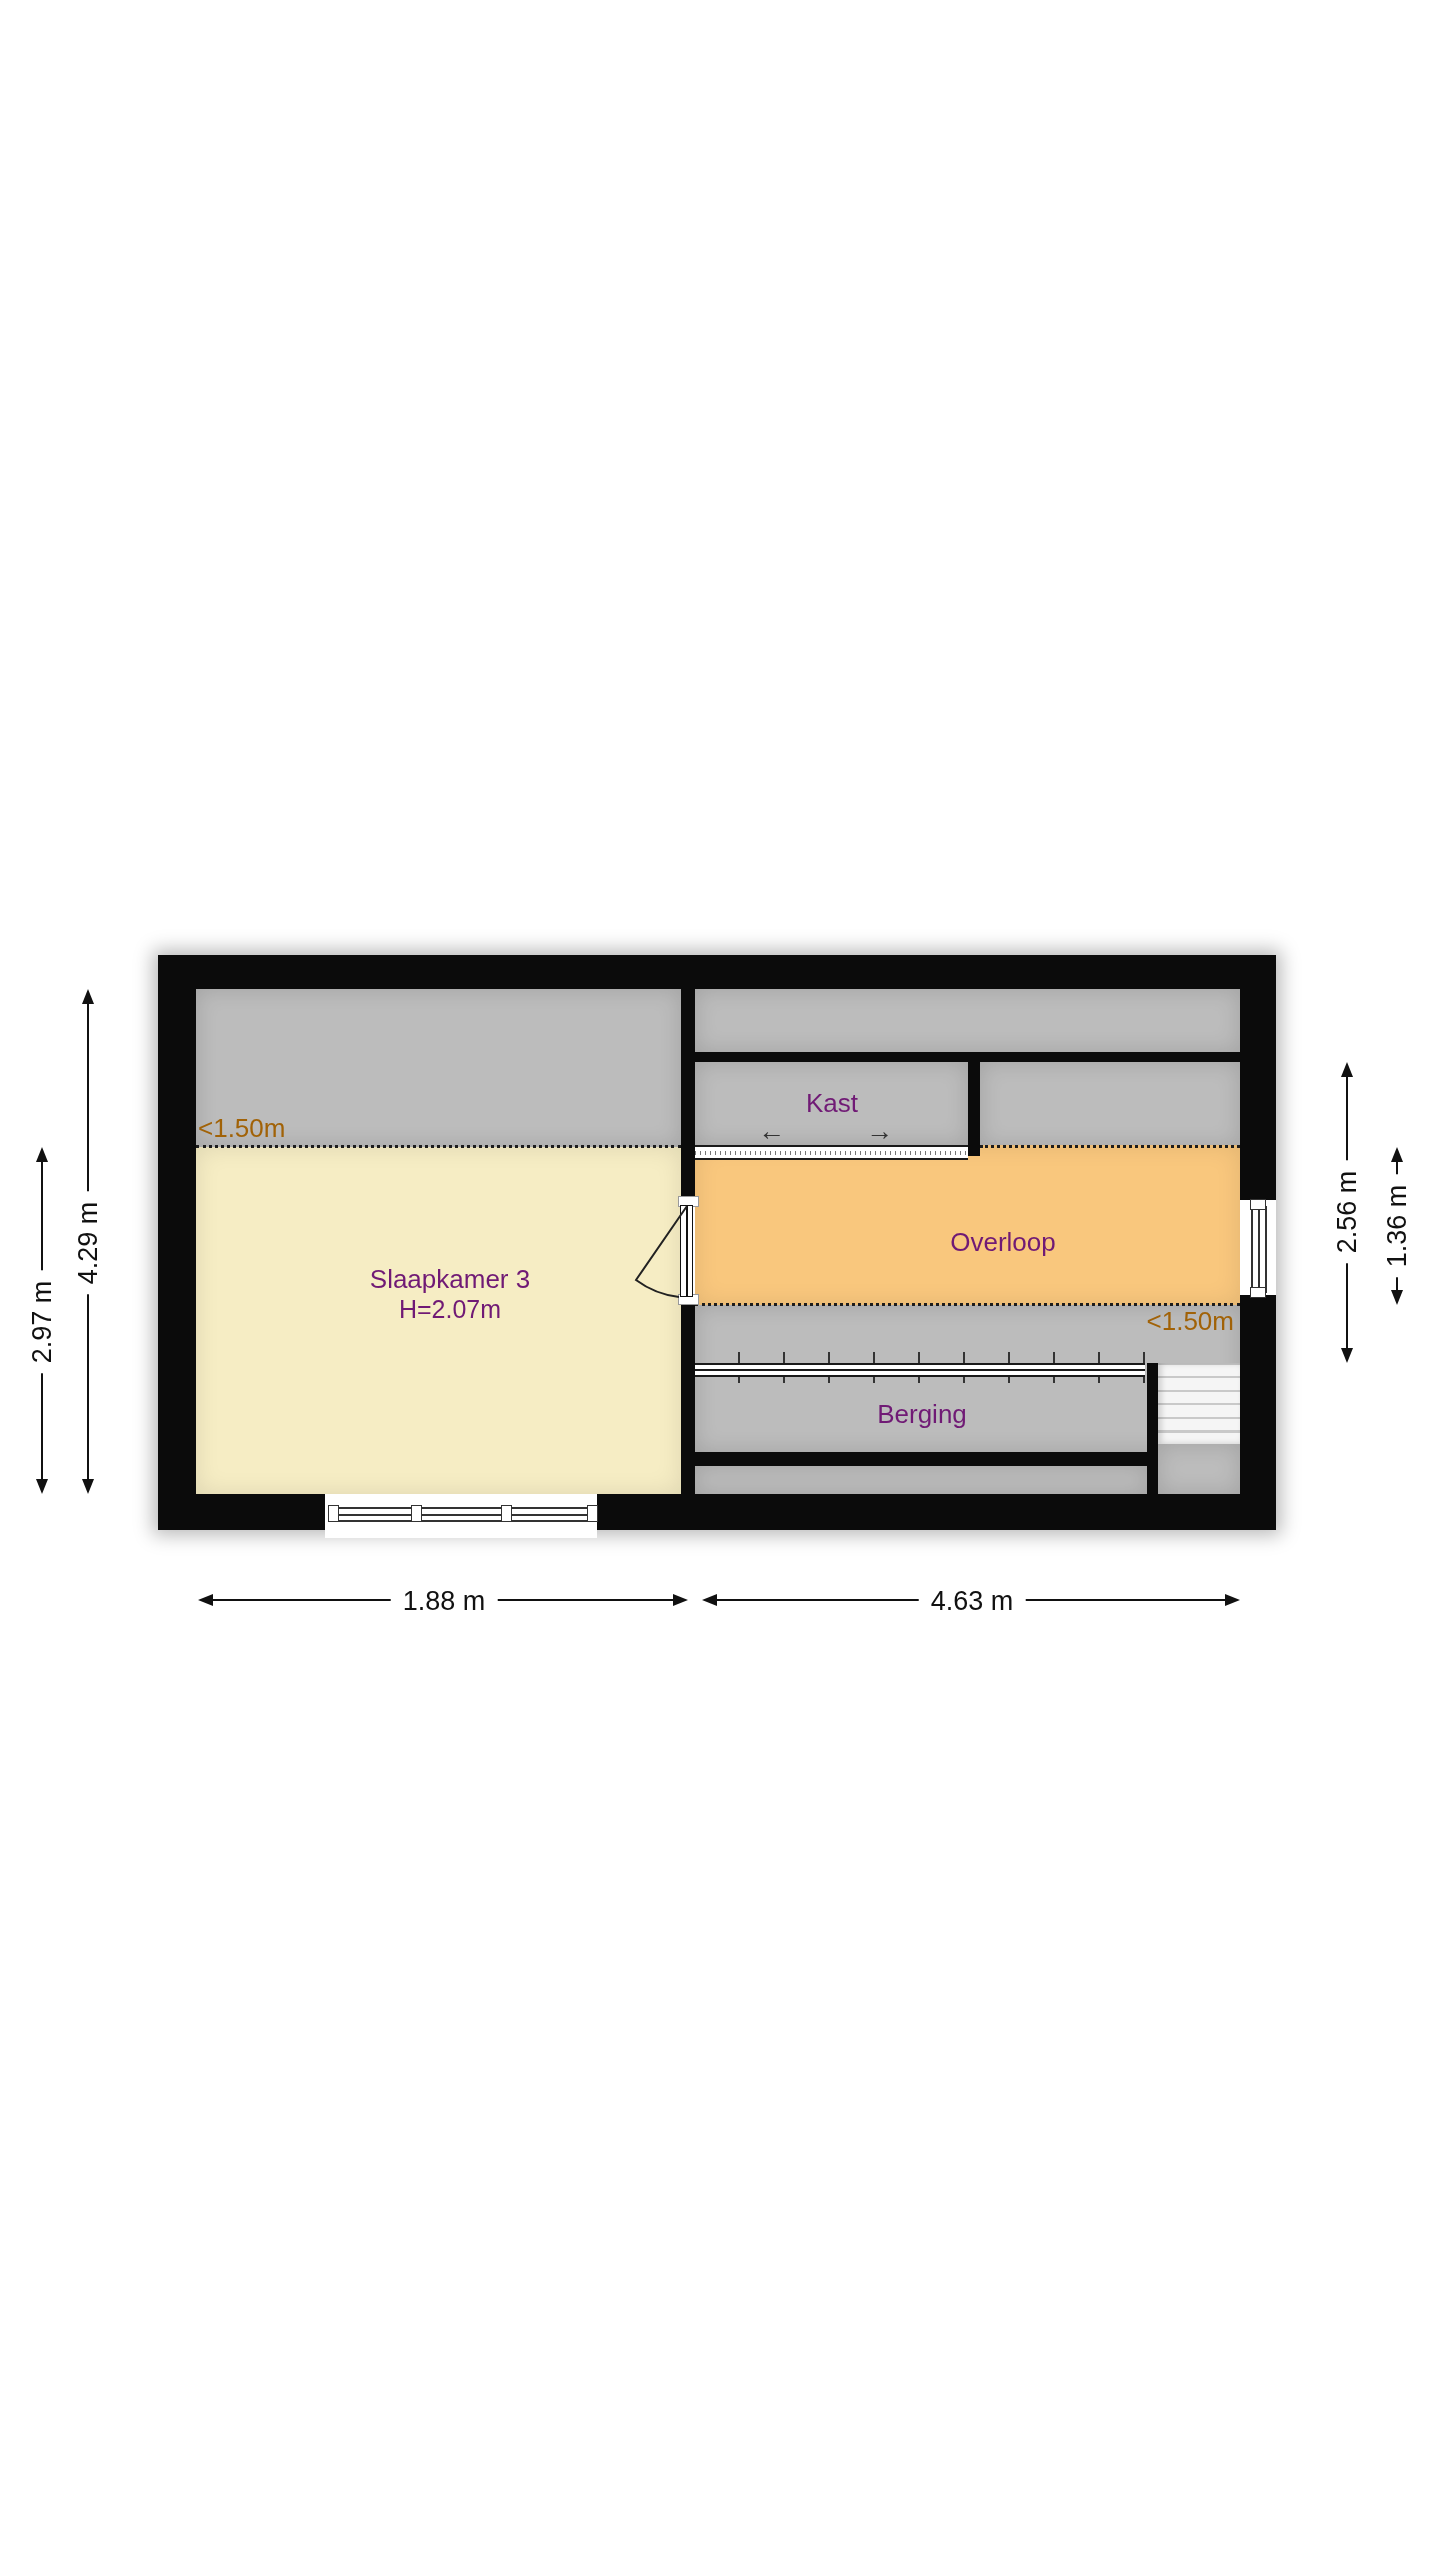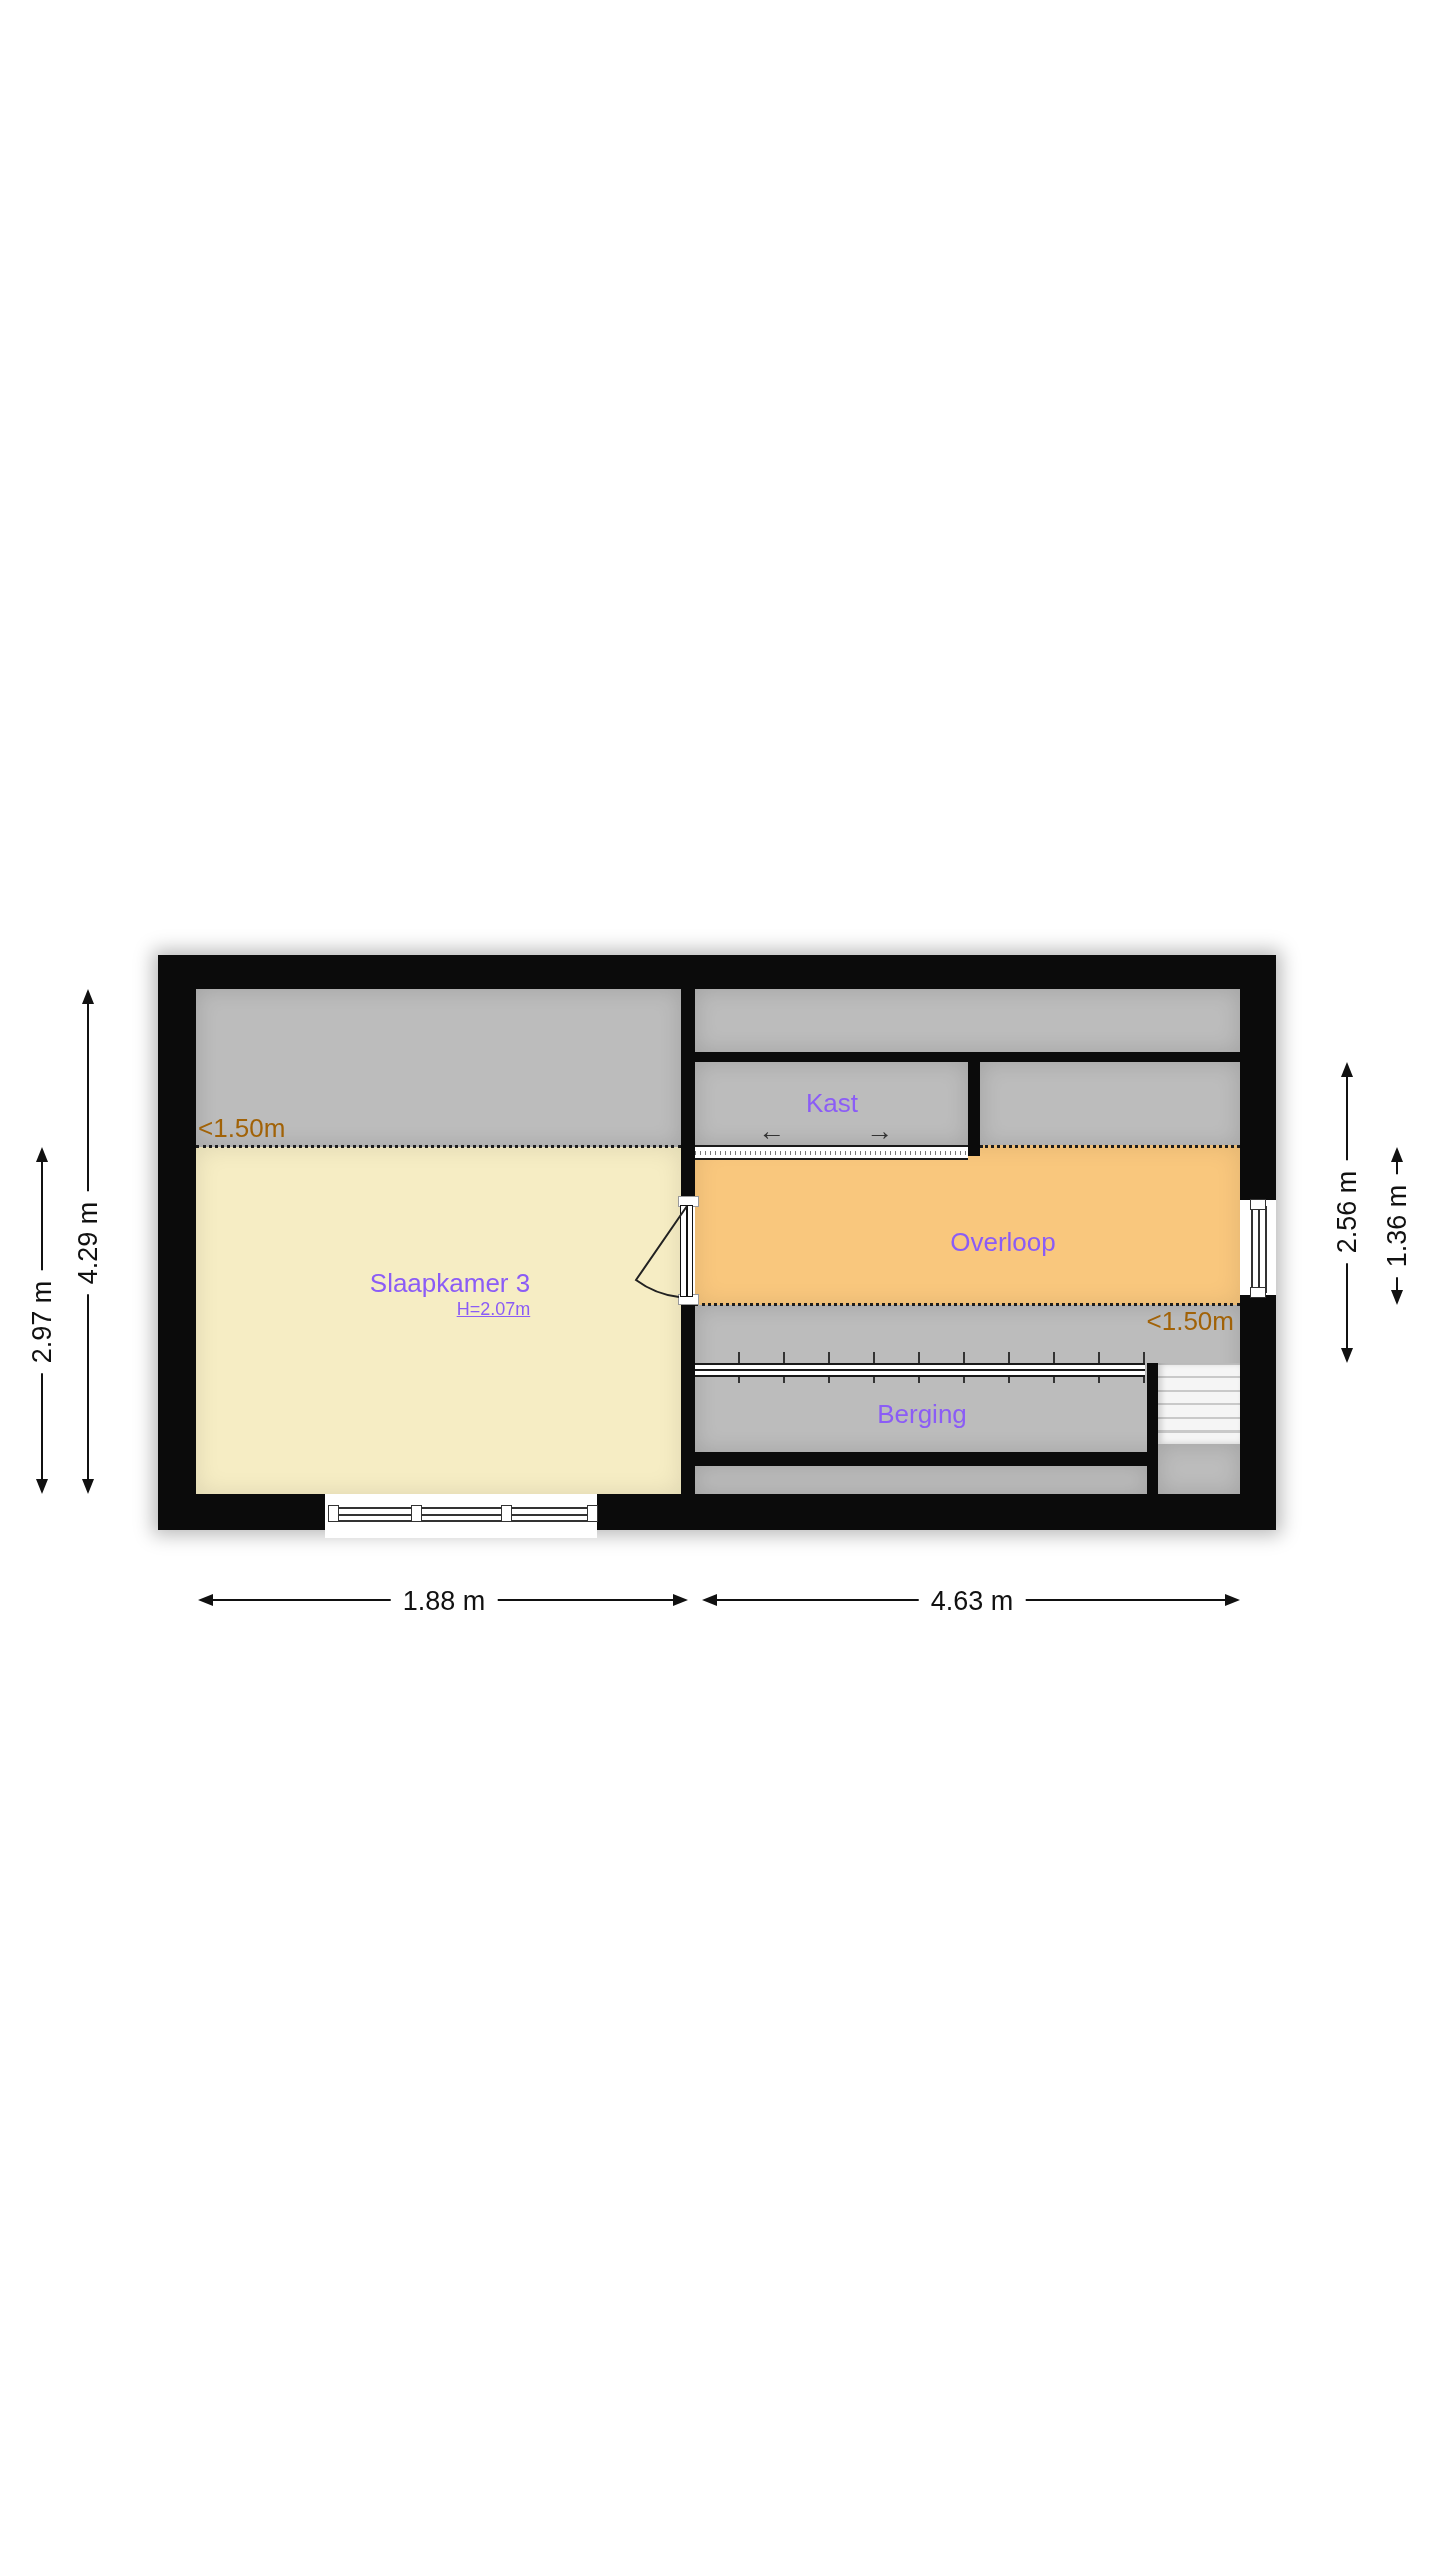--- a/index.html
+++ b/index.html
@@ -4,22 +4,22 @@
 <style>
   html,body{margin:0;padding:0;background:#ffffff;}
   body{width:1440px;height:2560px;position:relative;font-family:"Liberation Sans",sans-serif;}
   .abs{position:absolute;}
   .plan-shadow{left:158px;top:955px;width:1118px;height:575px;box-shadow:0 0 18px 5px rgba(0,0,0,.28);}
   .wall{background:#0b0b0b;}
   .room-gray{background:#bcbcbc;box-shadow:inset 0 0 22px rgba(0,0,0,.14);}
   .room-yellow{background:#f6edc4;box-shadow:inset 0 0 24px rgba(0,0,0,.10);}
   .room-orange{background:#f9c77d;box-shadow:inset 0 0 24px rgba(0,0,0,.10);}
   .dotted{height:0;border-top:3px dotted #1c1c1c;}
-  .room-label{color:#8b5cf6;font-size:26px;white-space:nowrap;transform:translate(-50%,-50%);text-align:right;}
-  .room-label .sub{font-size:18px;text-decoration:underline;}
+  .room-label{color:#701a75;font-size:26px;white-space:nowrap;transform:translate(-50%,-50%);text-align:center;}
+  .room-label .sub{font-size:25px;}
   .small-label{color:#a16207;font-size:26px;white-space:nowrap;}
   .vlabel{transform:translate(-50%,-50%) rotate(-90deg);background:#fff;padding:2px 10px;font-size:27px;color:#111;white-space:nowrap;}
   .hlabel{transform:translate(-50%,-50%);background:#fff;padding:0 12px;font-size:27px;color:#111;white-space:nowrap;}
   .kast-track{background-color:#fff;border-top:2px solid #1a1a1a;border-bottom:2px solid #1a1a1a;
     background-image:repeating-linear-gradient(90deg,#777 0 1px,transparent 1px 5px);
     background-size:auto 4px;background-repeat:repeat-x;background-position:center;}
   .rail-ticks{background-image:repeating-linear-gradient(90deg,transparent 0 43px,#333 43px 45px);}
   .rail-track{background-color:#fff;border-top:2px solid #1a1a1a;border-bottom:2px solid #1a1a1a;
     background-image:linear-gradient(#1a1a1a,#1a1a1a);background-size:100% 2px;background-position:center;background-repeat:no-repeat;}
   .stairs{background:#f5f5f5;background-image:repeating-linear-gradient(180deg,#c9c9c9 0 2px,#f5f5f5 2px 13.5px);box-shadow:inset 3px 0 6px rgba(0,0,0,.18);}

